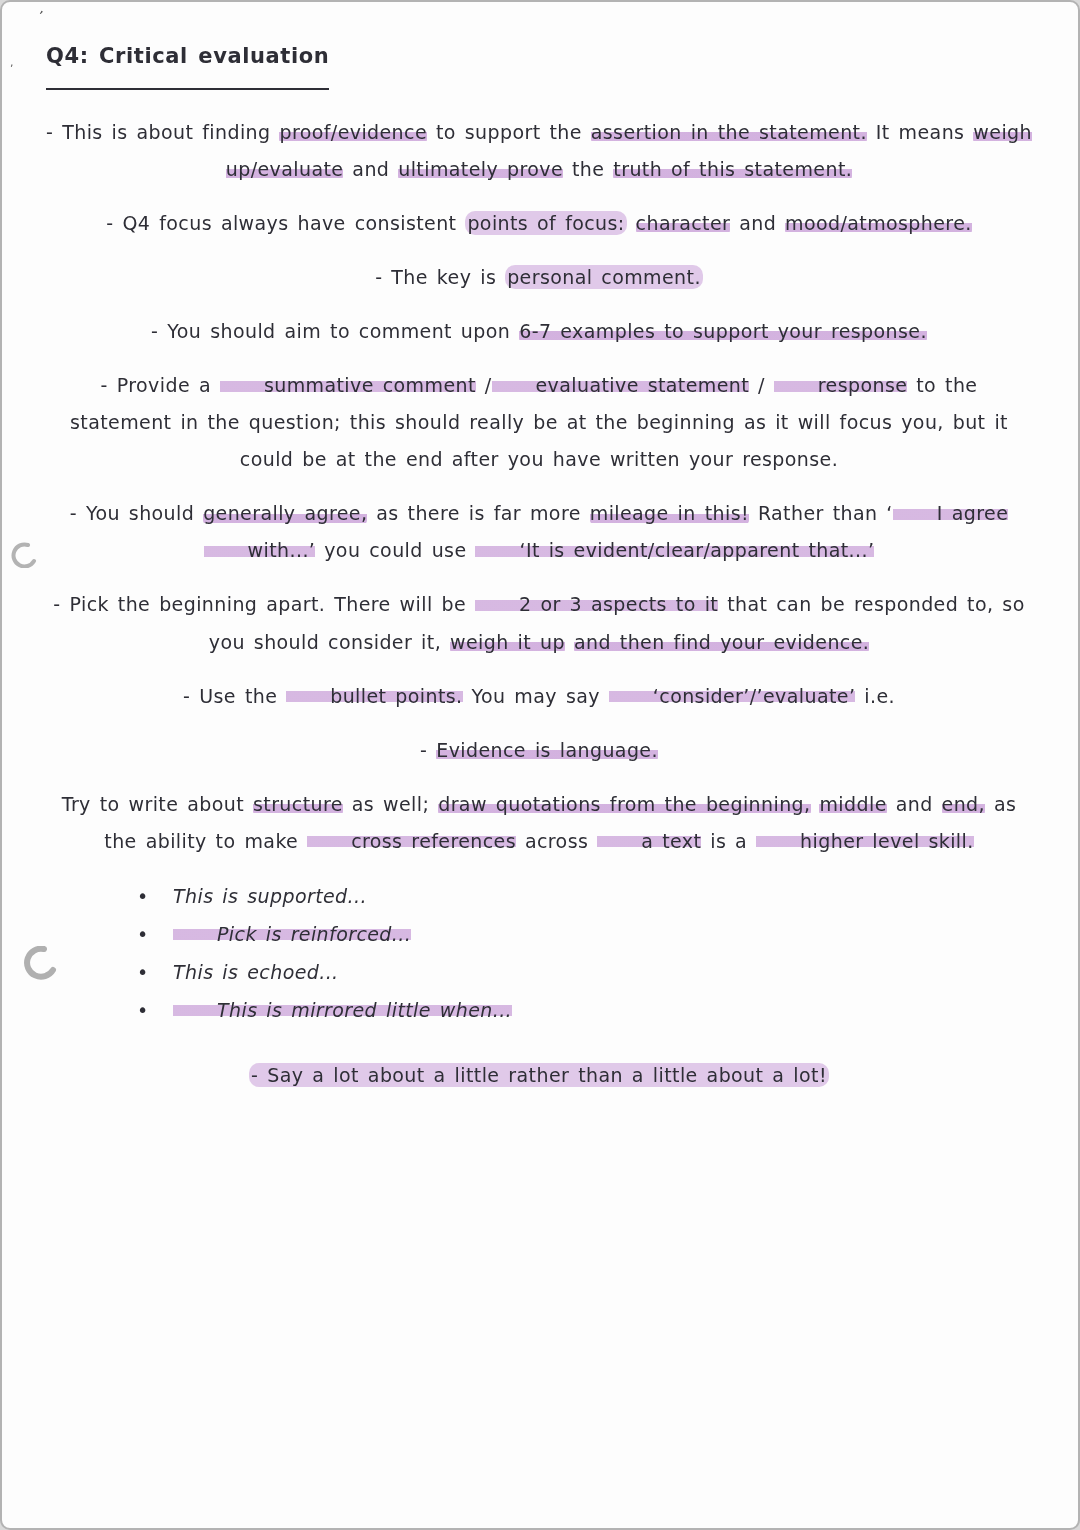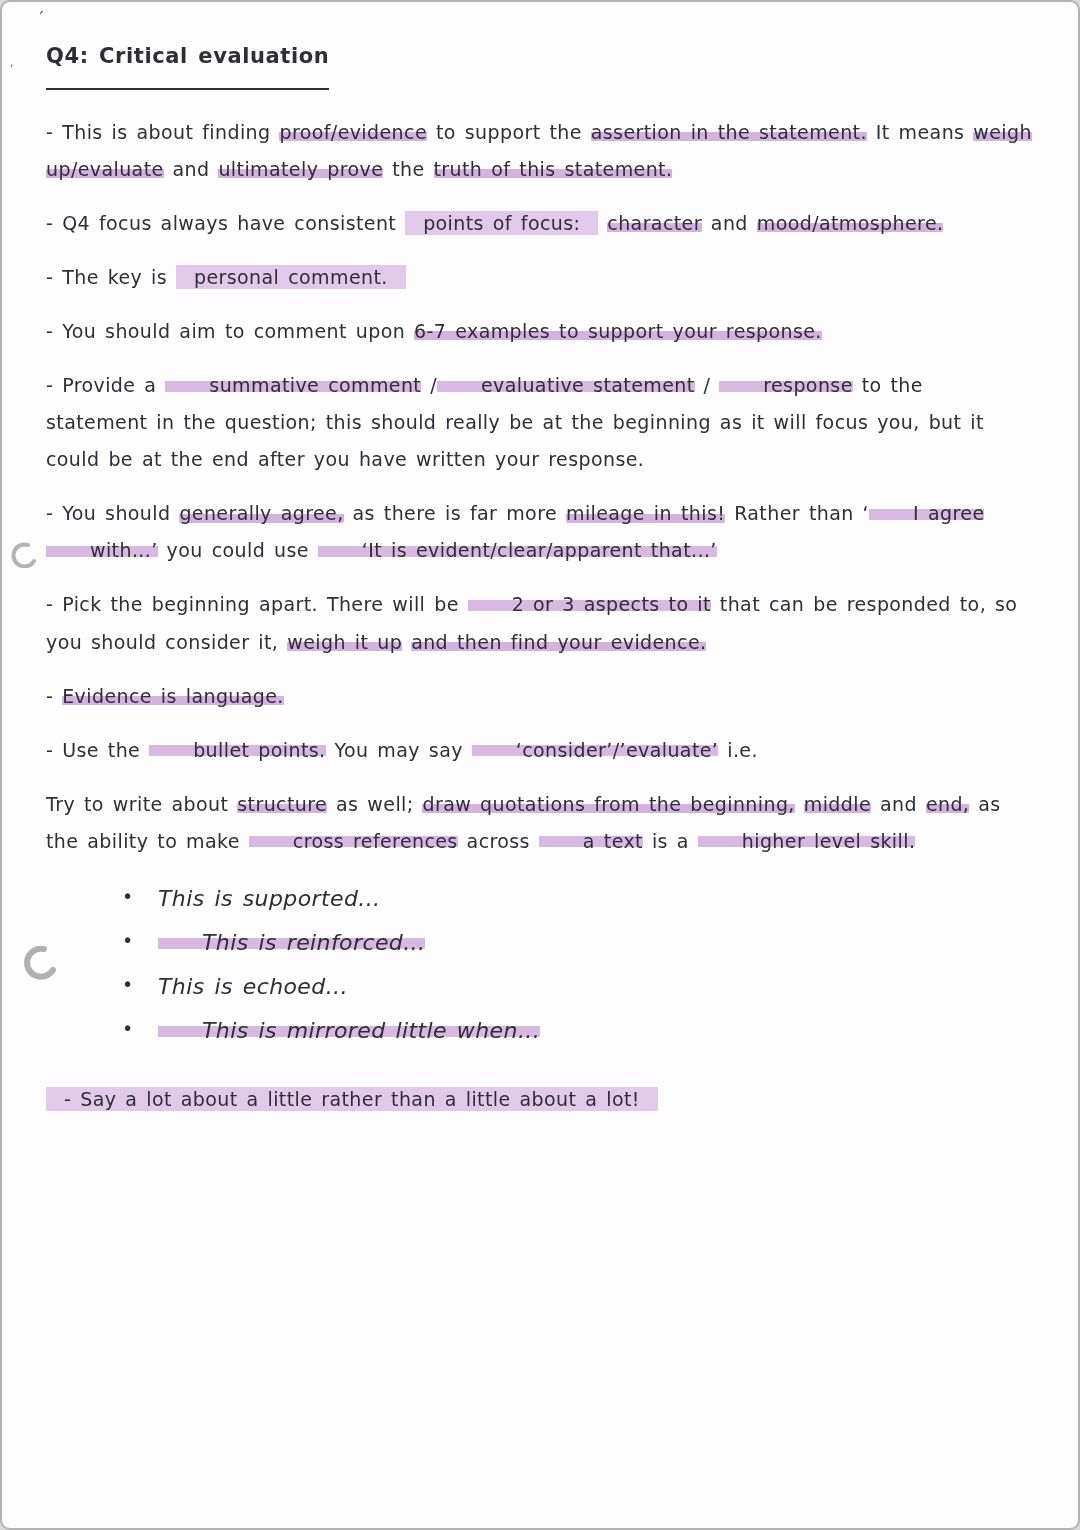--- a/index.html
+++ b/index.html
@@ -27,53 +27,55 @@
     font-size: 21px;
     font-weight: bold;
     margin: 0 0 24px 0;
     border-bottom: 2px solid #2e2e36;
     padding-bottom: 20px;
     letter-spacing: 0.6px;
   }
   p.para {
     margin: 0 0 17px 0;
     line-height: 1.95;
+    text-align: center;
   }
   
   .h-u {
     background-image: linear-gradient(rgba(177,117,199,0.55), rgba(177,117,199,0.55));
     background-repeat: no-repeat;
     background-size: 100% 9px;
     background-position: 0 86%;
     border-radius: 4px;
   }
   .h-s {
     background-image: linear-gradient(rgba(177,117,199,0.5), rgba(177,117,199,0.5));
     background-repeat: no-repeat;
     background-size: 100% 11px;
     background-position: 0 58%;
     border-radius: 4px;
     padding-left: 44px;
   }
   .h-f {
     background-color: rgba(188,138,209,0.45);
-    border-radius: 0;
-    padding: 1px 18px;
+    border-radius: 10px;
+    padding: 1px 2px;
   }
   .it { font-style: italic; }
 
   ul.phrases {
     list-style: none;
     margin: 4px 0 28px 0;
     padding: 0 0 0 112px;
   }
   ul.phrases li {
     position: relative;
     line-height: 2.0;
-    font-size: 22px;
+    font-size: 19px;
+    margin-left: 15px;
   }
   ul.phrases li::before {
     content: "\2022";
     position: absolute;
     left: -36px;
     font-size: 19px;
   }
   .gap-top { margin-top: 66px; }
 
   .doodle {
@@ -101,26 +103,26 @@
   <div class="content">
     <h1 class="doc-title">Q4: Critical evaluation</h1>
     <div id="doc-body">
         <p class="para"><span class="">- This is about finding </span><span class="h-u">proof/evidence</span><span class=""> to support the </span><span class="h-u">assertion in the statement.</span><span class=""> It means </span><span class="h-u">weigh up/evaluate</span><span class=""> and </span><span class="h-u">ultimately prove</span><span class=""> the </span><span class="h-u">truth of this statement.</span></p>
         <p class="para"><span class="">- Q4 focus always have consistent </span><span class="h-f">points of focus:</span><span class=""> </span><span class="h-u">character</span><span class=""> and </span><span class="h-u">mood/atmosphere.</span></p>
         <p class="para"><span class="">- The key is </span><span class="h-f">personal comment.</span></p>
         <p class="para"><span class="">- You should aim to comment upon </span><span class="h-u">6-7 examples to support your response.</span></p>
         <p class="para"><span class="">- Provide a </span><span class="h-s">summative comment</span><span class=""> /</span><span class="h-s">evaluative statement</span><span class=""> / </span><span class="h-s">response</span><span class=""> to the statement in the question; this should really be at the beginning as it will focus you, but it could be at the end after you have written your response.</span></p>
         <p class="para"><span class="">- You should </span><span class="h-u">generally agree,</span><span class=""> as there is far more </span><span class="h-u">mileage in this!</span><span class=""> Rather than ‘</span><span class="h-s">I agree</span><span class=""> </span><span class="h-s">with...’</span><span class="">  you could use </span><span class="h-s">‘It is evident/clear/apparent that...’</span></p>
         <p class="para"><span class="">- Pick the beginning apart. There will be </span><span class="h-s">2 or 3 aspects to it</span><span class=""> that can be responded to, so you should consider it, </span><span class="h-u">weigh it up</span><span class=""> </span><span class="h-u">and then find your evidence.</span></p>
+        <p class="para"><span class="">- Use the </span><span class="h-s">bullet points.</span><span class=""> You may say </span><span class="h-s">‘consider’/’evaluate’</span><span class=""> i.e.</span></p>
         <p class="para"><span class="">- </span><span class="h-u">Evidence is language.</span></p>
-        <p class="para"><span class="">- Use the </span><span class="h-s">bullet points.</span><span class=""> You may say </span><span class="h-s">‘consider’/’evaluate’</span><span class=""> i.e.</span></p>
         <p class="para"><span class="">Try to write about </span><span class="h-u">structure</span><span class=""> as well; </span><span class="h-u">draw quotations from the beginning,</span><span class=""> </span><span class="h-u">middle</span><span class=""> and </span><span class="h-u">end,</span><span class=""> as the ability to make </span><span class="h-s">cross references</span><span class=""> across </span><span class="h-s">a text</span><span class=""> is a </span><span class="h-s">higher level skill.</span></p>
         <ul class="phrases">
           <li><span class=" it">This is supported...</span></li>
-          <li><span class="h-s it">This is reinforced...</span></li>
+          <li><span class="h-s it">Pick is reinforced...</span></li>
           <li><span class=" it">This is echoed...</span></li>
           <li><span class="h-s it">This is mirrored little when...</span></li>
         </ul>
         <p class="para gap-top"><span class="h-f">- Say a lot about a little rather than a little about a lot!</span></p>
       </div>
   </div>
 
   <span class="doodle doodle-1">
     <svg width="30" height="26" viewBox="0 0 30 26">
       <path d="M20 3 A 11 11 0 1 0 26 19" stroke="#9a9a9a" stroke-width="4" fill="none" stroke-linecap="round" opacity="0.75"></path>

